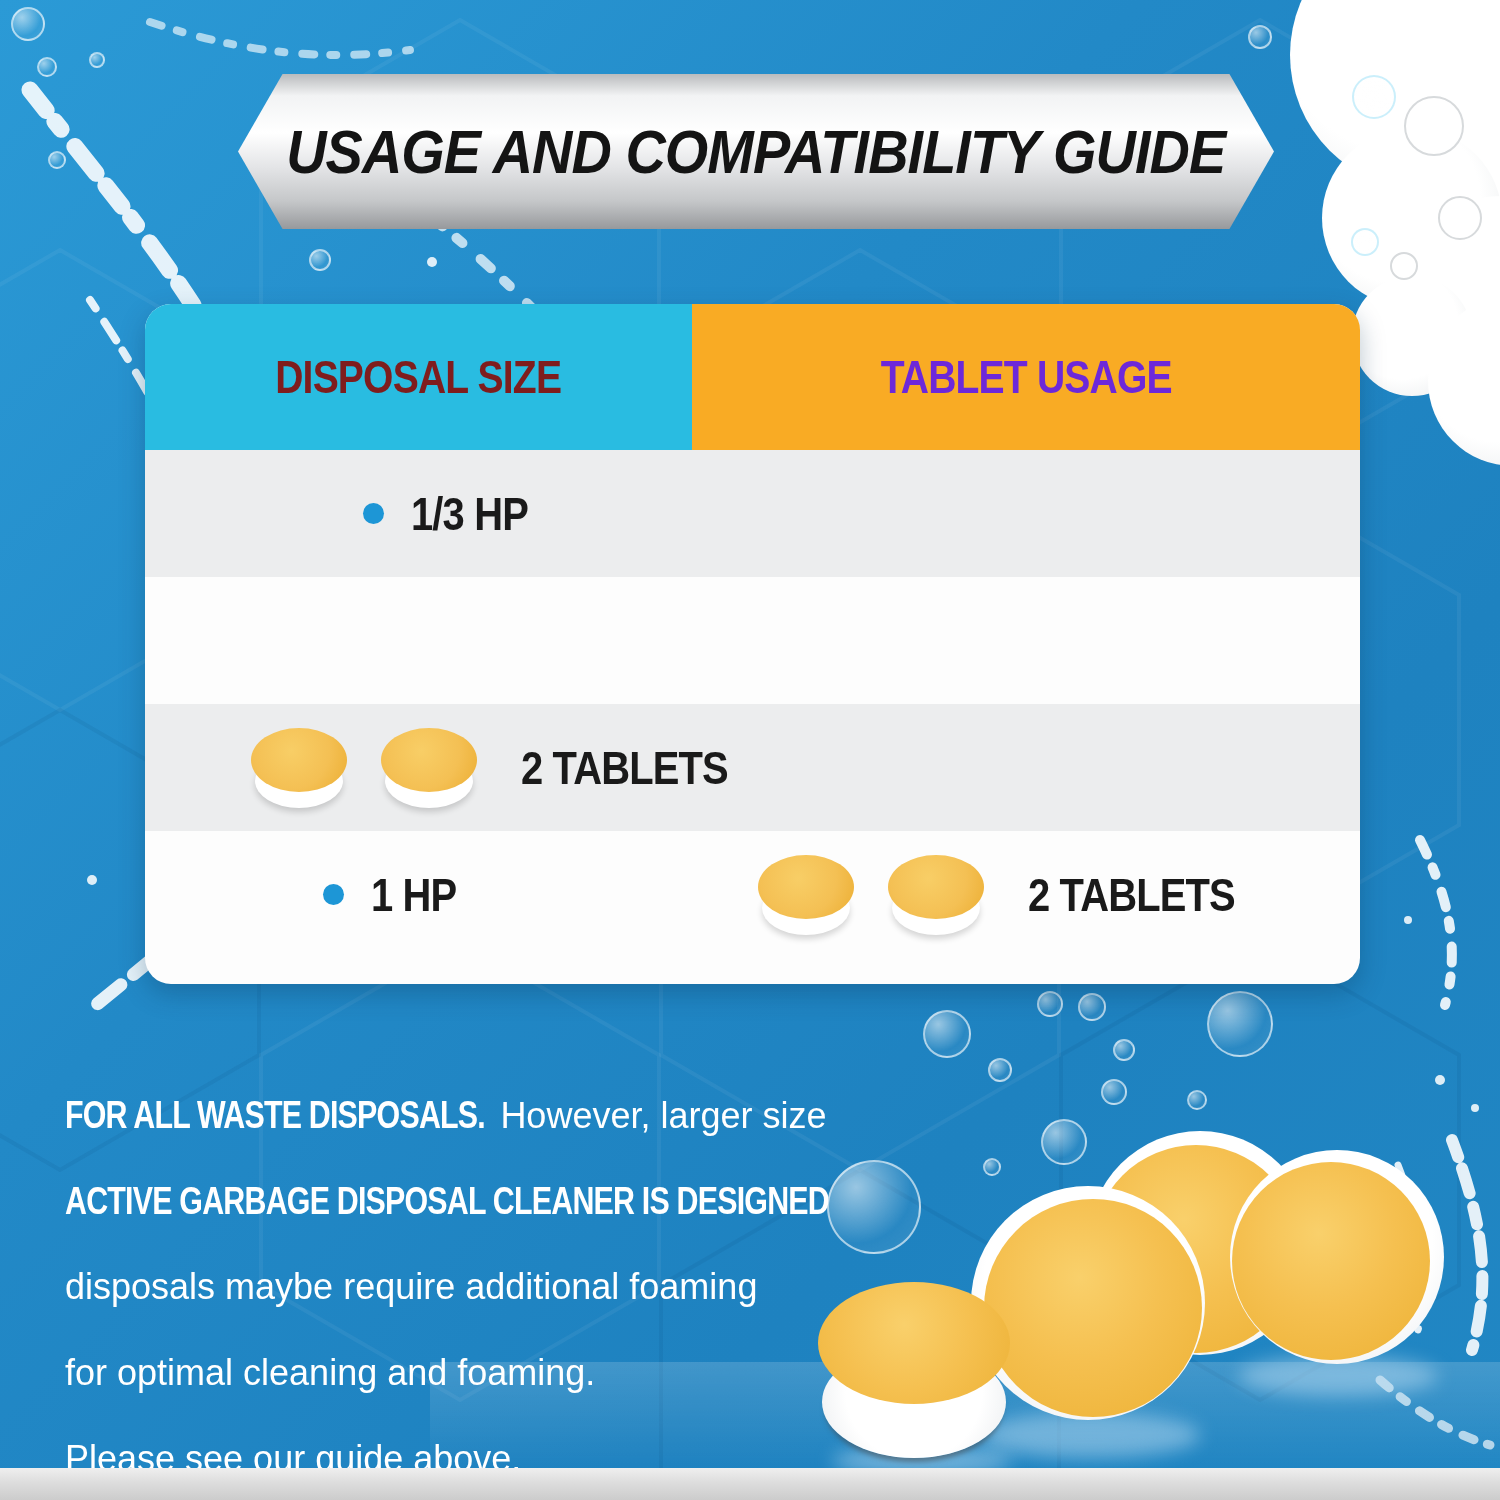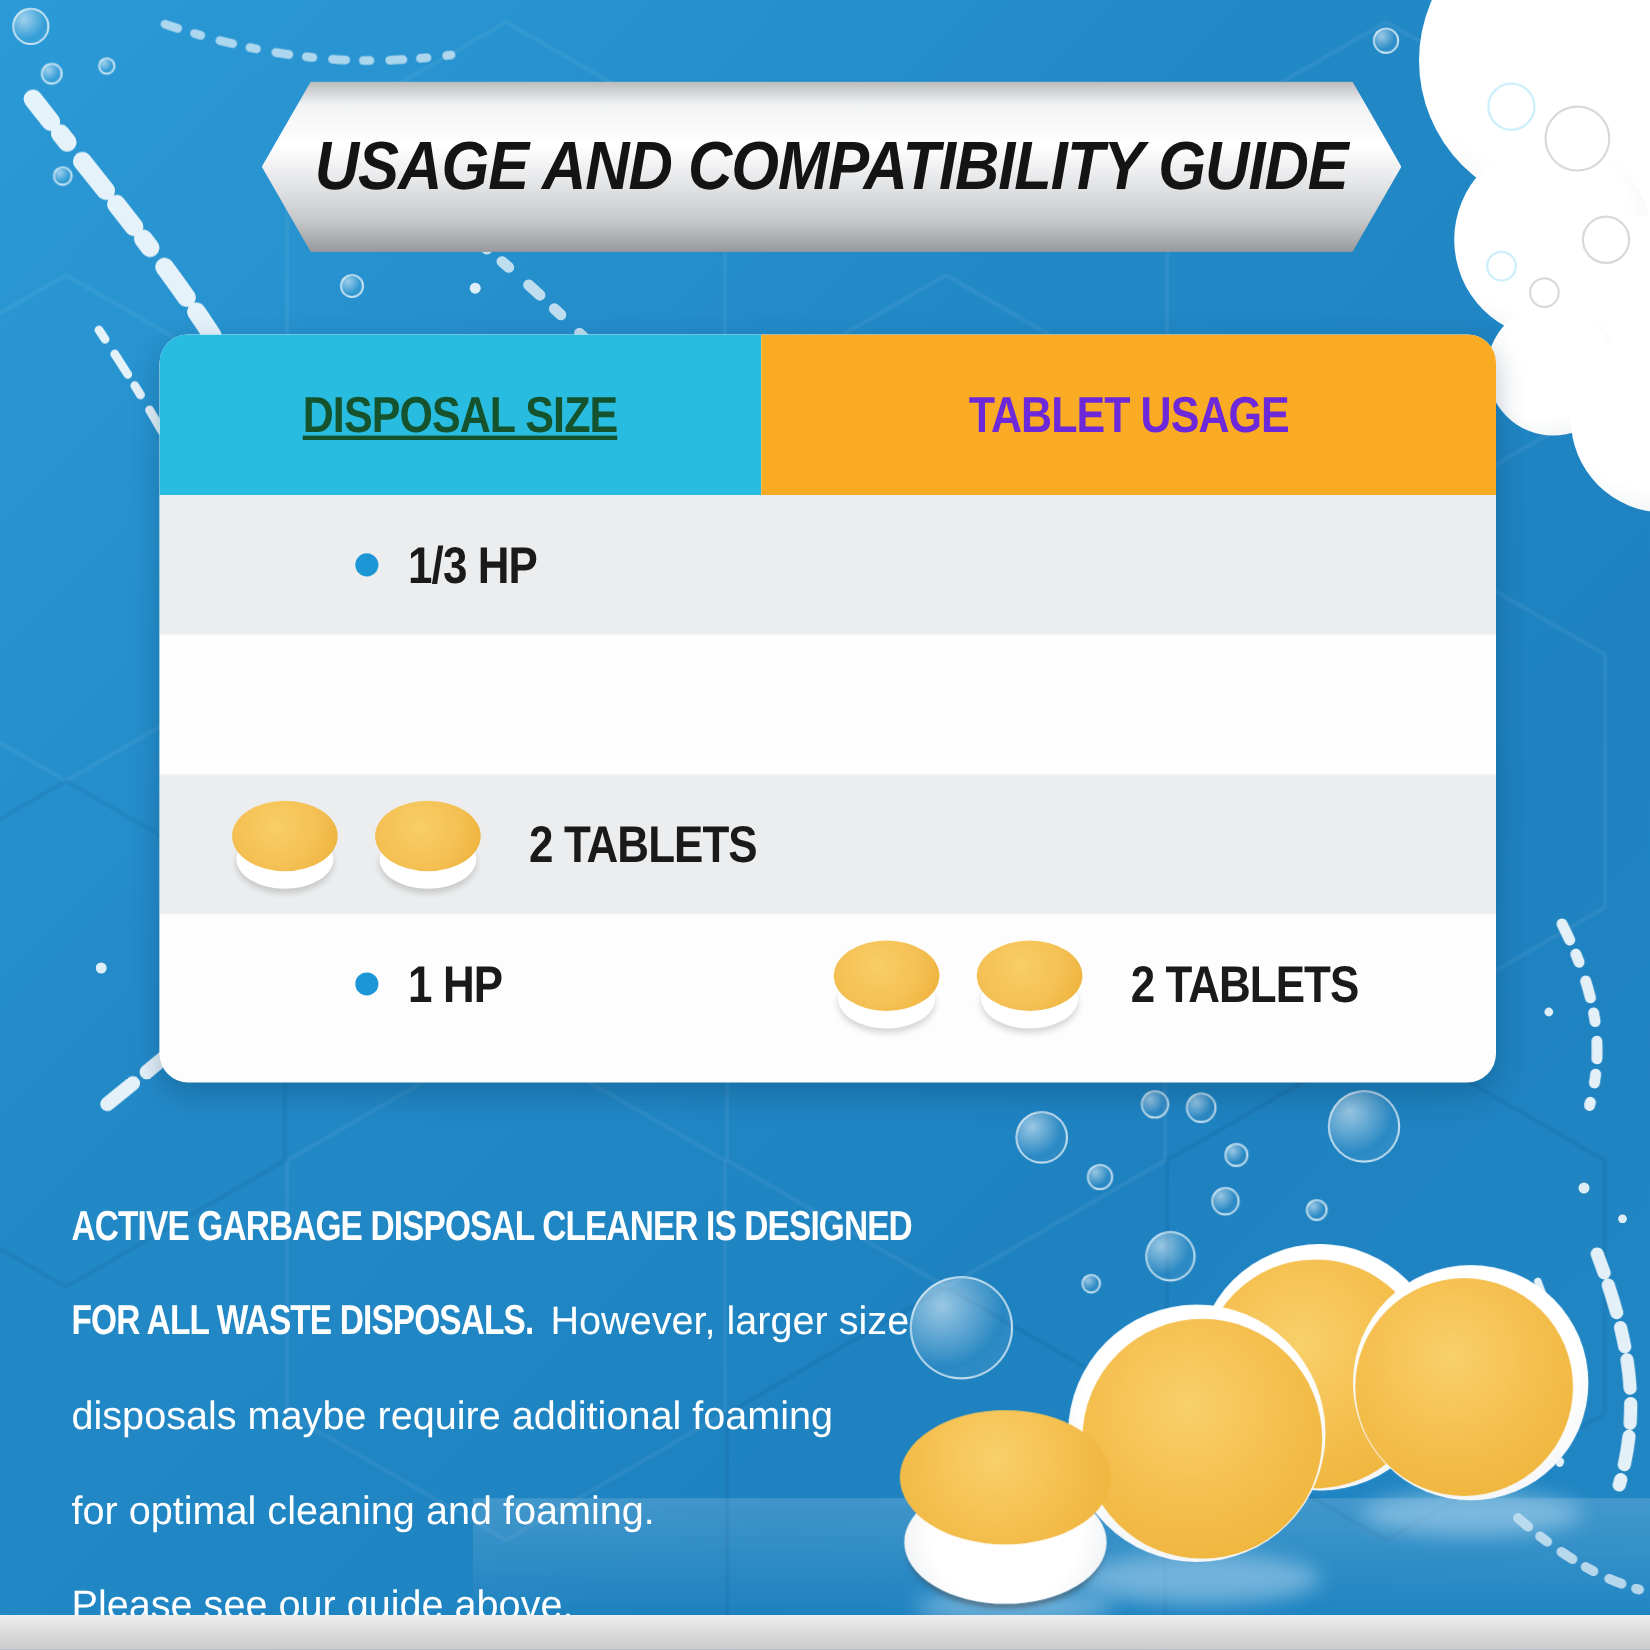--- a/index.html
+++ b/index.html
@@ -23,28 +23,28 @@
   }
 
   
   .card{
     position:absolute;left:145px;top:304px;width:1215px;height:680px;
     border-radius:26px;overflow:hidden;background:#fdfdfd;
     box-shadow:0 10px 26px rgba(8,48,78,.28);
   }
   .thead{display:flex;height:146px;}
   .th{display:flex;align-items:center;justify-content:center;}
-  .th-size{width:45%;background:var(--header-cyan,#29bce1);color:#14532d;text-decoration:underline;}
+  .th-size{width:45%;background:var(--header-cyan,#29bce1);color:#7f1d1d;}
   .th-usage{width:55%;background:var(--header-orange,#f9ab24);color:#6d28d9;}
   .cond{display:inline-block;transform:scaleX(.85);transform-origin:left center;
         font-weight:bold;letter-spacing:-1px;white-space:nowrap;}
   .cond.center{transform-origin:center;}
   .th .cond{font-size:46px;}
   .trow{display:flex;height:127px;align-items:center;}
-  .trow.gray{background:var(--row-gray,#ecedee);}
+  .trow.gray{background:var(--row-gray,#ecedee);padding-left:40px;}
   .trow.white{background:var(--row-white,#fdfdfd);}
   .cell-left{width:45%;display:flex;align-items:center;padding-left:178px;box-sizing:border-box;}
   .bullet{width:21px;height:21px;border-radius:50%;background:var(--bullet-blue,#1d96d6);
           margin-right:27px;flex:0 0 auto;}
   .rowlabel{font-size:47px;color:#1a1a1a;}
   .cell-right{width:55%;display:flex;align-items:center;box-sizing:border-box;}
   .icons{width:292px;display:flex;justify-content:flex-end;align-items:center;gap:34px;flex:0 0 auto;}
   .cell-right .rowlabel{margin-left:44px;}
   .tablet-icon{position:relative;width:96px;height:80px;flex:0 0 auto;display:inline-block;}
   .tablet-icon .t-base{position:absolute;left:4px;bottom:0;width:88px;height:54px;border-radius:50%;
@@ -223,25 +223,25 @@
               <span class="t-top"></span>
             </span>
           </span>
         <span class="cond rowlabel">2 TABLETS</span>
       </div>
     </div>
   </div>
 
   <div class="footnote">
     <div class="fn-line">
-      <span class="fn-bold">ACTIVE GARBAGE DISPOSAL CLEANER IS DESIGNED</span>
-    </div>
-    <div class="fn-line">
       <span class="fn-bold tight">FOR ALL WASTE DISPOSALS.</span>
       <span class="fn-reg">However, larger size</span>
+    </div>
+    <div class="fn-line">
+      <span class="fn-bold">ACTIVE GARBAGE DISPOSAL CLEANER IS DESIGNED</span>
     </div>
     <div class="fn-line">
       <span class="fn-reg">disposals maybe require additional foaming</span>
     </div>
     <div class="fn-line">
       <span class="fn-reg">for optimal cleaning and foaming.</span>
     </div>
     <div class="fn-line">
       <span class="fn-reg">Please see our guide above.</span>
     </div>

